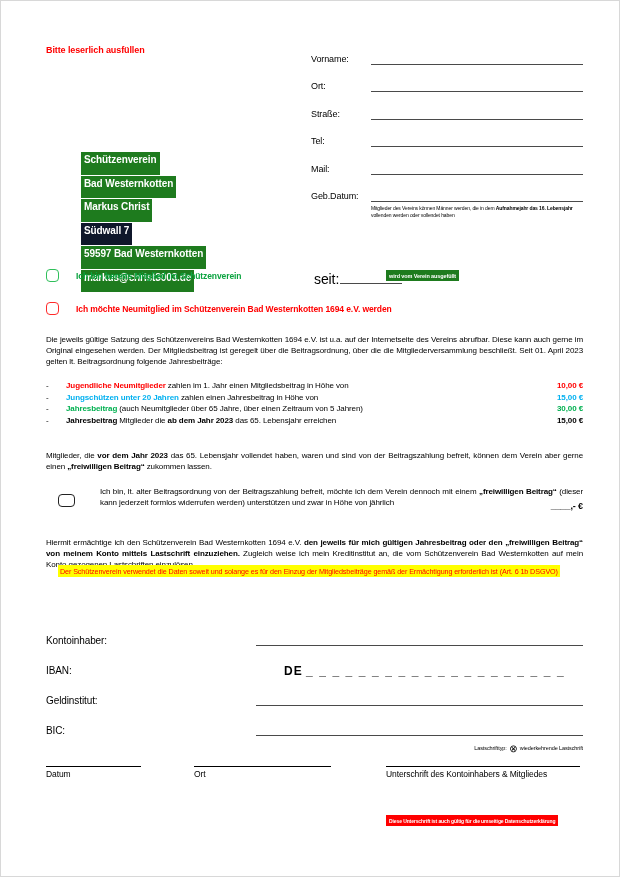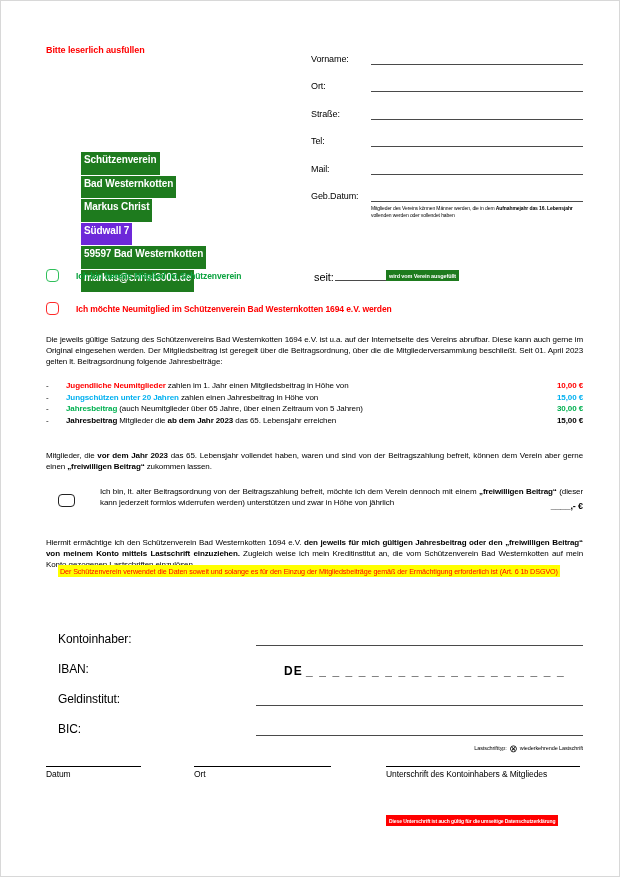--- a/index.html
+++ b/index.html
@@ -31,21 +31,21 @@
   
   .member-row{position:absolute;left:45px;width:537px;height:18px;}
   .row-existing{top:268px;}
   .row-new{top:301px;}
   .cb{position:absolute;left:0;top:0;width:13px;height:13px;border-radius:4px;background:#fff;box-sizing:border-box;}
   .cb-green{border:1.8px solid #2fbf5a;}
   .cb-red{border:1.8px solid #ff2a2a;}
   .member-label{position:absolute;left:30px;top:2px;font-size:8.5px;font-weight:bold;}
   .lbl-green{color:#0aa33f;}
   .lbl-red{color:#ff0000;}
-  .seit-group{position:absolute;left:268px;top:2px;font-size:11px;}
+  .seit-group{position:absolute;left:268px;top:2px;font-size:14px;}
   .seit-group .fline{width:62px;margin-left:1px;}
   .badge{font-size:5.5px;font-weight:bold;color:#fff;padding:2.5px 3px;white-space:nowrap;}
   .badge-seit{position:absolute;left:340px;top:1px;}
 
   
   .para{position:absolute;left:45px;width:537px;font-size:8px;line-height:11px;text-align:justify;}
   .p-intro{top:333px;}
   .p-exempt{top:449px;}
   .p-debit{top:536px;}
 
@@ -62,21 +62,21 @@
   .vol-text{margin-left:42px;font-size:8px;line-height:11px;text-align:justify;position:relative;min-height:24px;}
   .vol-amount{position:absolute;right:0;bottom:-2px;font-size:9px;font-weight:bold;background:#fff;padding-left:6px;}
 
   
   .privacy{position:absolute;left:57px;top:558px;white-space:nowrap;}
   .privacy span{font-size:7.2px;padding:1.5px 2px;}
 
   
   .bank{position:absolute;left:45px;top:622px;width:537px;}
   .bank-row{position:relative;height:30px;}
-  .bank-label{position:absolute;left:12px;bottom:7px;font-size:12px;}
+  .bank-label{position:absolute;left:0;bottom:7px;font-size:10px;}
   .bank-row .fline{position:absolute;left:210px;right:0;bottom:7px;}
   .iban-prefix{position:absolute;left:238px;bottom:5px;font-size:12px;font-weight:bold;letter-spacing:1px;}
   .iban-blanks{position:absolute;left:260px;bottom:5px;font-size:12px;font-weight:bold;letter-spacing:1.6px;white-space:nowrap;}
   .lastschrift{position:absolute;right:0;top:120px;font-size:5.5px;white-space:nowrap;}
   .lastschrift .circle-x{font-size:10px;vertical-align:-2px;padding:0 1px;}
 
   
   .signature{position:absolute;left:45px;top:765px;width:537px;height:70px;}
   .sig-col{position:absolute;top:0;}
   .sig-col .sig-line{border-top:1.3px solid #000;}
@@ -121,21 +121,21 @@
     </div>
     <div class="contact-note">
       <span>Mitglieder des Vereins können Männer werden, die in dem </span><span class="b">Aufnahmejahr das 16. Lebensjahr</span><span> vollenden werden oder vollendet haben</span>
     </div>
   </div>
 
   <div class="address">
     <div class="addr-line"><span style="background-color: rgb(30, 123, 30);">Schützenverein</span></div>
     <div class="addr-line"><span style="background-color: rgb(30, 123, 30);">Bad Westernkotten</span></div>
     <div class="addr-line"><span style="background-color: rgb(30, 123, 30);">Markus Christ</span></div>
-    <div class="addr-line"><span style="background-color: #6d28d9;">Südwall 7</span></div>
+    <div class="addr-line"><span style="background-color: #0f172a;">Südwall 7</span></div>
     <div class="addr-line"><span style="background-color: rgb(30, 123, 30);">59597 Bad Westernkotten</span></div>
     <div class="addr-line"><span style="background-color: rgb(30, 123, 30);">markus@christ3003.de</span></div>
   </div>
 
   <div class="member-row row-existing">
     <span class="cb cb-green"></span>
     <span class="member-label lbl-green">Ich bin bereits Mitglied im Schützenverein</span>
     <span class="seit-group">
       <span>seit:</span><span class="fline"></span>
     </span>

